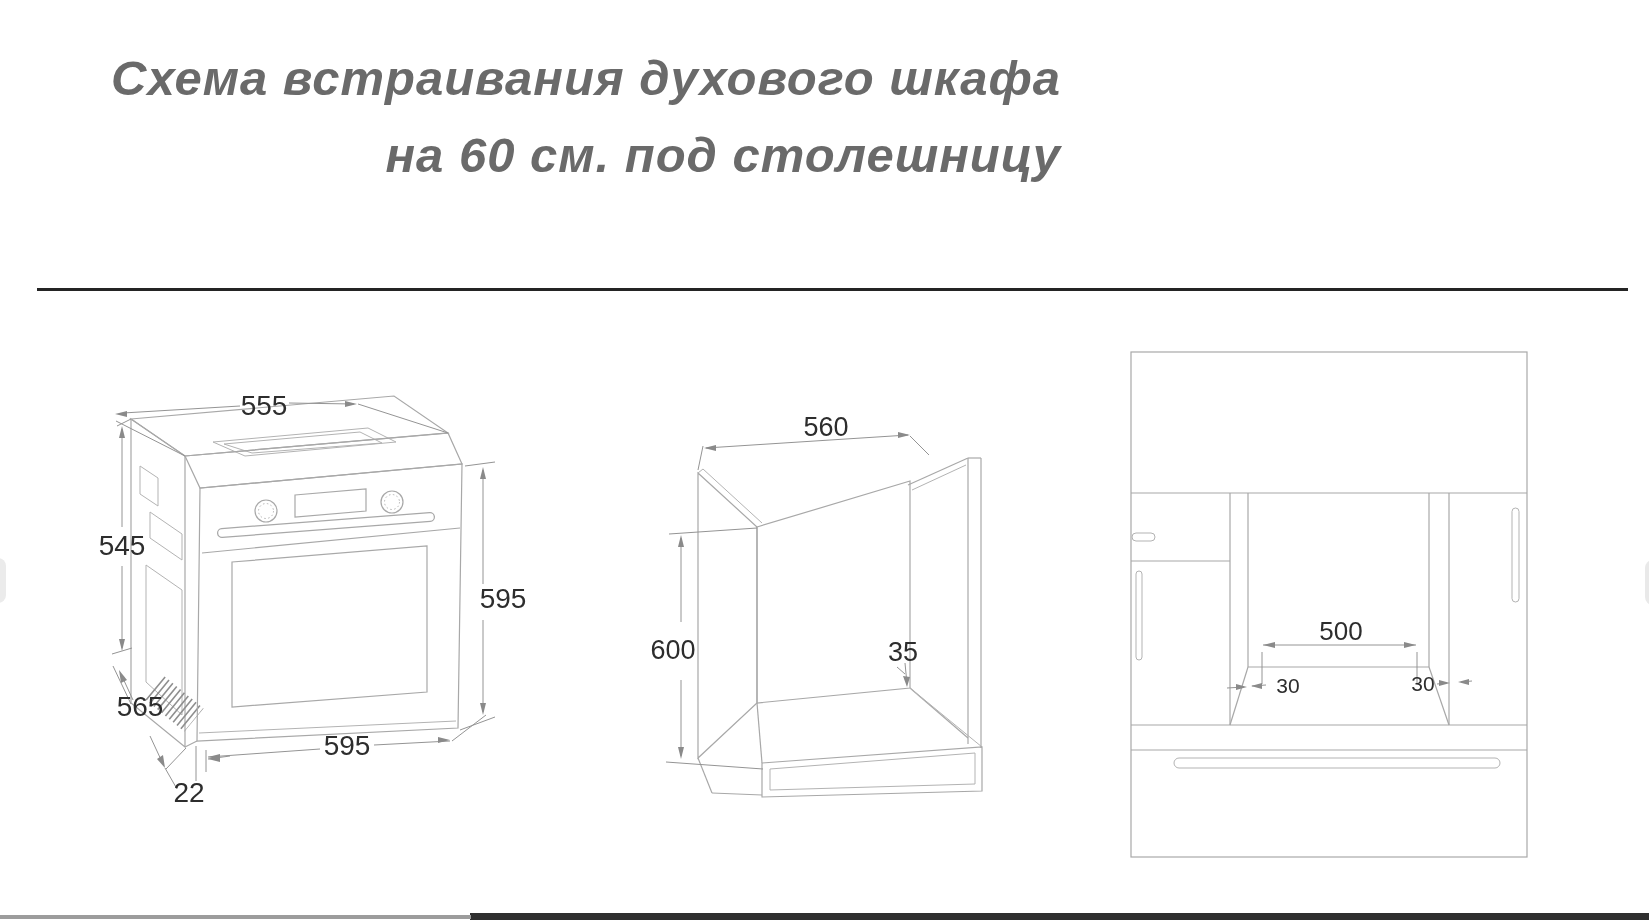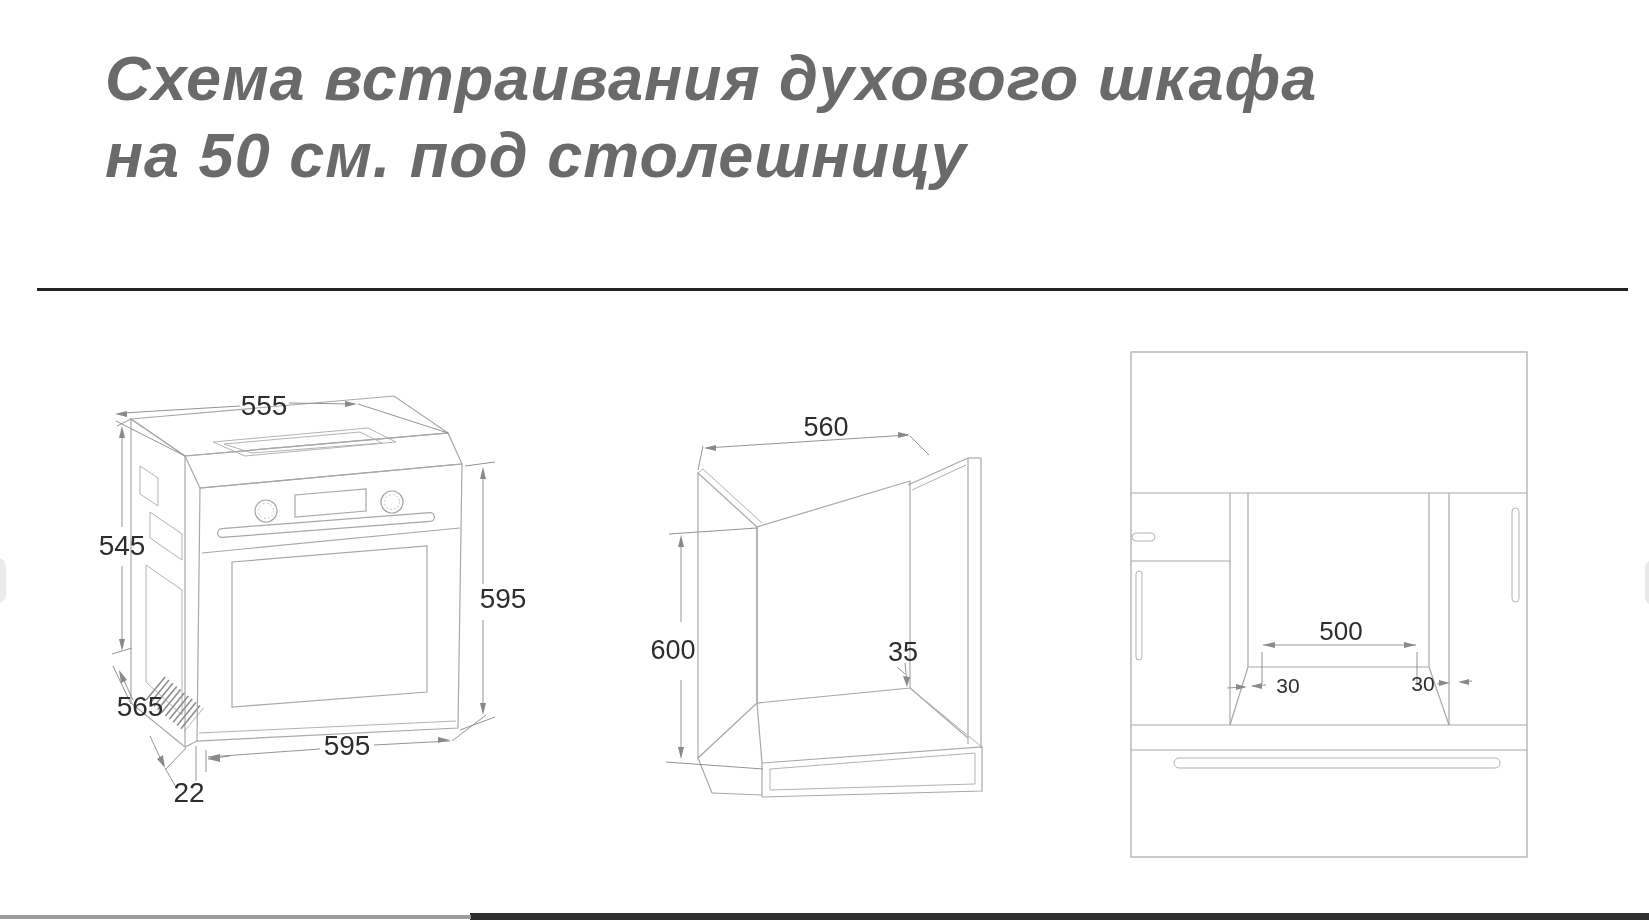--- a/index.html
+++ b/index.html
@@ -1,23 +1,24 @@
 <!DOCTYPE html>
 <html><head>
 <meta charset="utf-8">
 <style>
   html,body{margin:0;padding:0;}
   body{background:#ffffff;font-family:"Liberation Sans",sans-serif;}
   .canvas{position:relative;width:1649px;height:920px;background:#ffffff;overflow:hidden;}
 
   .title-block{
-    position:absolute;left:105px;top:40px;
+    position:absolute;left:111px;top:40px;
     font-style:italic;font-weight:bold;
-    font-size:63px;line-height:77px;letter-spacing:1px;
+    font-size:49px;line-height:77px;letter-spacing:1px;
     color:#6a6a6a;
+    text-align:right;
   }
   .title-block span{display:block;}
 
   .divider{
     position:absolute;left:37px;top:288px;width:1591px;height:3px;
     background:#242424;
   }
 
   .drawing-svg{position:absolute;left:0;top:0;}
 
@@ -42,21 +43,21 @@
   .scrollbar-dark{position:absolute;left:470px;top:913px;width:1179px;height:7px;background:#2f2f2f;}
   .scrollbar-gray{position:absolute;left:0px;top:915px;width:471px;height:4px;background:#9c9c9c;}
 </style>
 </head>
 <body>
 
 <div class="canvas">
 
   <div class="title-block">
     <span>Схема встраивания духового шкафа</span>
-    <span>на 50 см. под столешницу</span>
+    <span>на 60 см. под столешницу</span>
   </div>
 
   <div class="divider"></div>
 
   <svg class="drawing-svg" width="1649" height="920" viewBox="0 0 1649 920">
 
     <g>
 
       <path class="ln" d="M131,419 L394,396 L448,433 L185,456 Z"></path>
       <path class="ln-thin" d="M213,442 L368,428 L396,442 L245,456 Z"></path>

